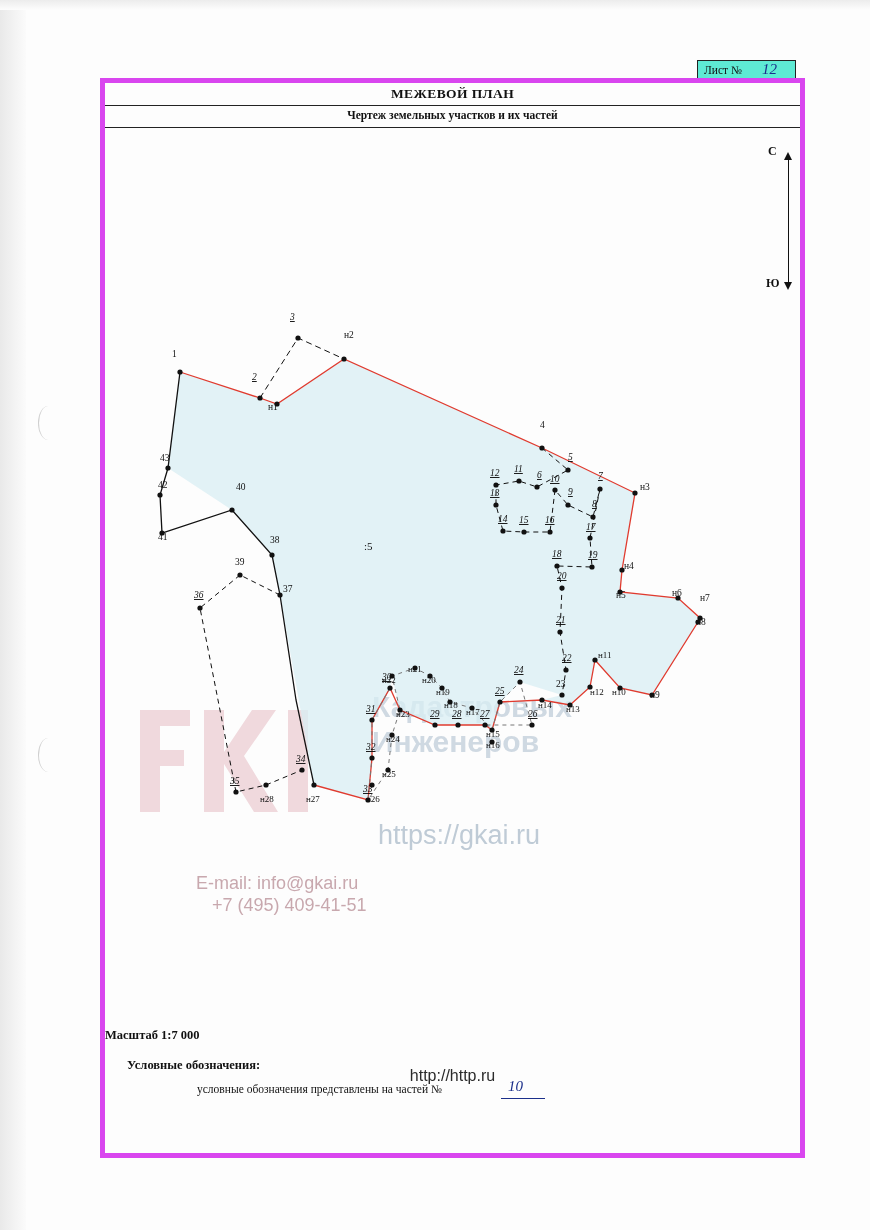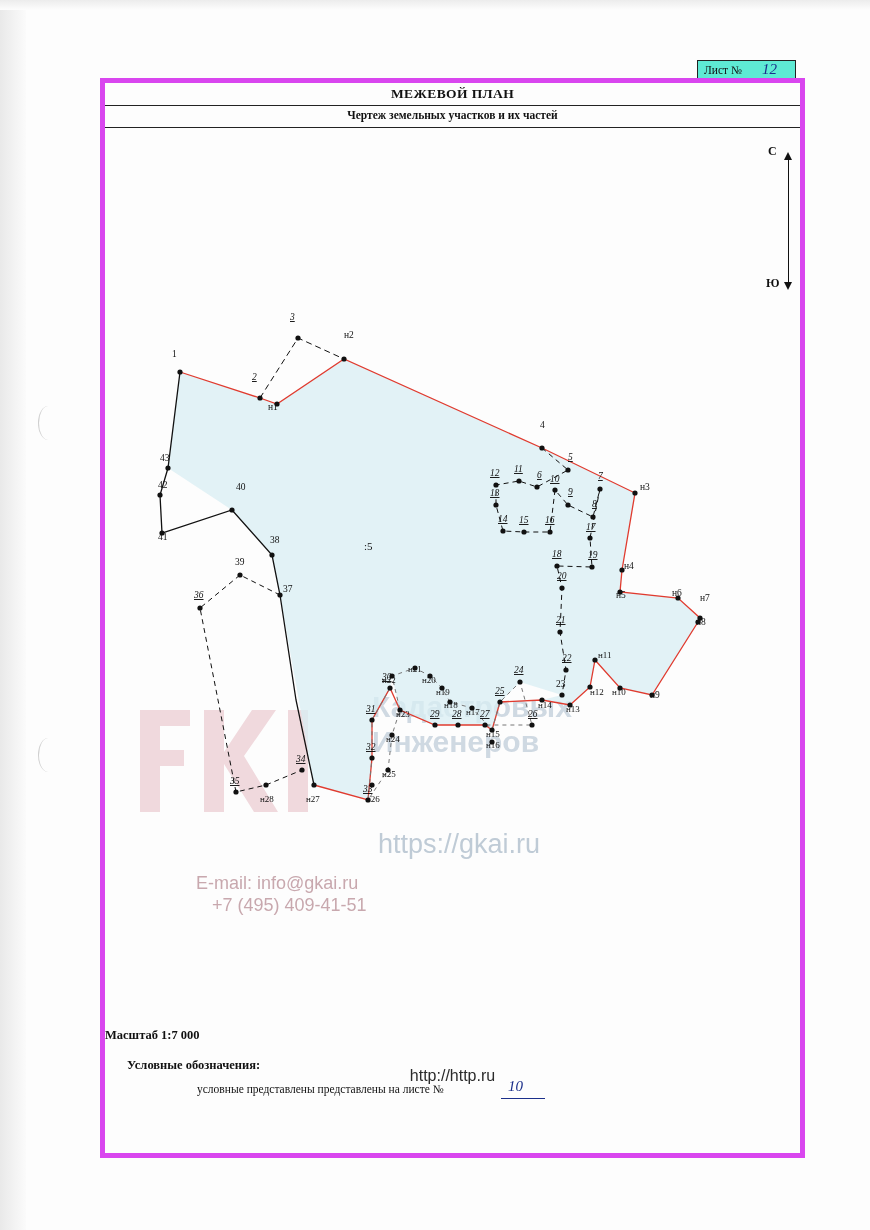--- a/index.html
+++ b/index.html
@@ -34,21 +34,21 @@
   .compass .ar-up{position:absolute;left:6px;top:4px;width:0;height:0;border-left:4px solid transparent;border-right:4px solid transparent;border-bottom:8px solid #111;}
   .compass .ar-dn{position:absolute;left:6px;top:134px;width:0;height:0;border-left:4px solid transparent;border-right:4px solid transparent;border-top:8px solid #111;}
   .compass .lbl-c{position:absolute;left:-10px;top:-4px;font-size:12px;font-weight:bold;}
   .compass .lbl-u{position:absolute;left:-12px;top:128px;font-size:12px;font-weight:bold;}
 
   
   .wm{position:absolute;pointer-events:none;}
   .wm-text1{left:390px;top:655px;font-size:30px;font-weight:bold;color:#cfd9e2;font-family:"Liberation Sans",sans-serif;letter-spacing:.5px;}
   .wm-text2{left:372px;top:690px;font-size:30px;font-weight:bold;color:#cfd9e2;font-family:"Liberation Sans",sans-serif;}
   .wm-text3{left:372px;top:725px;font-size:30px;font-weight:bold;color:#cfd9e2;font-family:"Liberation Sans",sans-serif;}
-  .wm-url{left:378px;top:820px;font-size:27px;color:#bfcbd6;font-family:"Liberation Sans",sans-serif;margin-top:9px;}
+  .wm-url{left:378px;top:820px;font-size:27px;color:#bfcbd6;font-family:"Liberation Sans",sans-serif;}
   .wm-mail{left:196px;top:873px;font-size:18px;color:#c8a8ae;font-family:"Liberation Sans",sans-serif;}
   .wm-tel{left:212px;top:895px;font-size:18px;color:#c8a8ae;font-family:"Liberation Sans",sans-serif;}
   .wm-logo{left:120px;top:700px;width:240px;height:120px;}
 
   .map{position:absolute;left:100px;top:80px;width:693px;height:1000px;}
 
   .scale-line{position:absolute;left:0;top:945px;width:100%;text-align:left;font-weight:bold;font-size:12.5px;}
   .legend-title{position:absolute;left:22px;top:975px;font-weight:bold;font-size:12.5px;}
   .legend-text{position:absolute;left:92px;top:1000px;font-size:11.5px;}
   .legend-num{position:absolute;left:403px;top:995px;font-size:15px;color:#1b2f8a;font-style:italic;}
@@ -78,21 +78,21 @@
     </div>
     <div class="title-box2">
       <div class="t-center title2">Чертеж земельных участков и их частей</div>
     </div>
 
     <div class="scale-line">Масштаб 1:7 000</div>
 
     <div class="url-center">http://http.ru</div>
 
     <div class="legend-title">Условные обозначения:</div>
-    <div class="legend-text">условные представлены представлены на листе №</div>
+    <div class="legend-text">условные обозначения представлены на частей №</div>
     <div class="legend-num">10</div>
     <div class="legend-underline"></div>
   </div>
 
   <div class="compass">
     <div class="axis"></div>
     <div class="ar-up"></div>
     <div class="ar-dn"></div>
     <div class="lbl-c">С</div>
     <div class="lbl-u">Ю</div>

